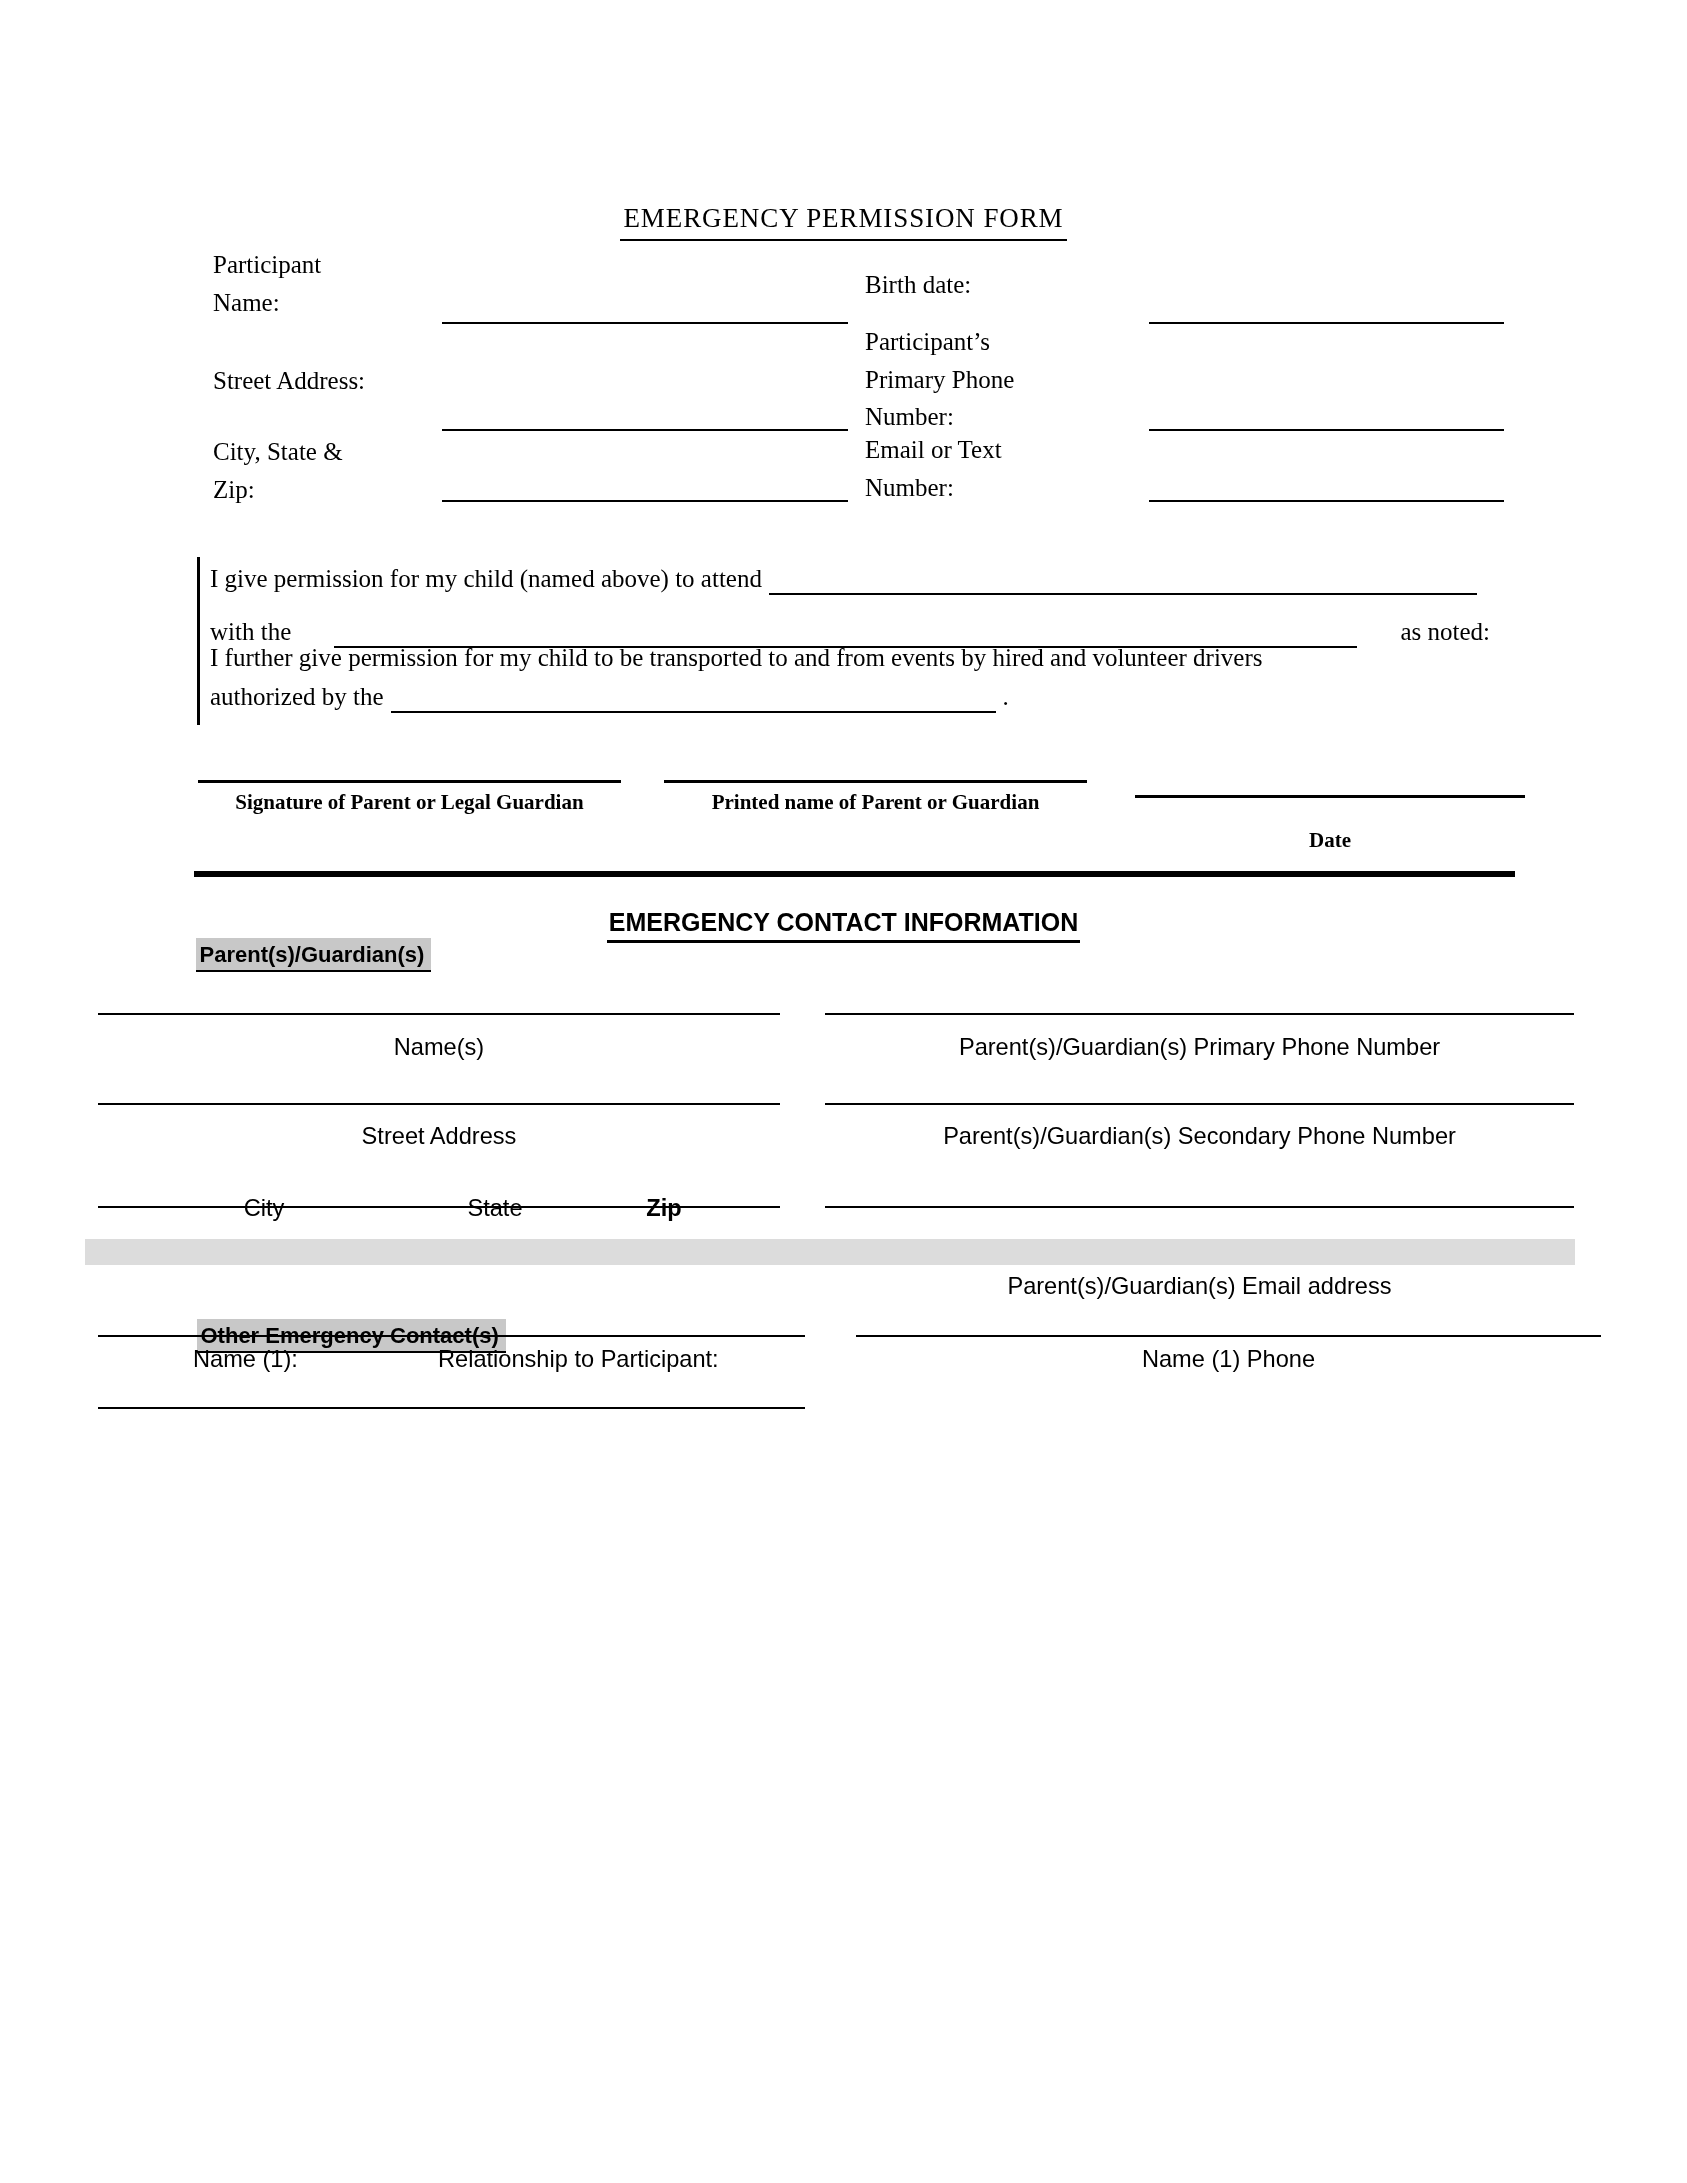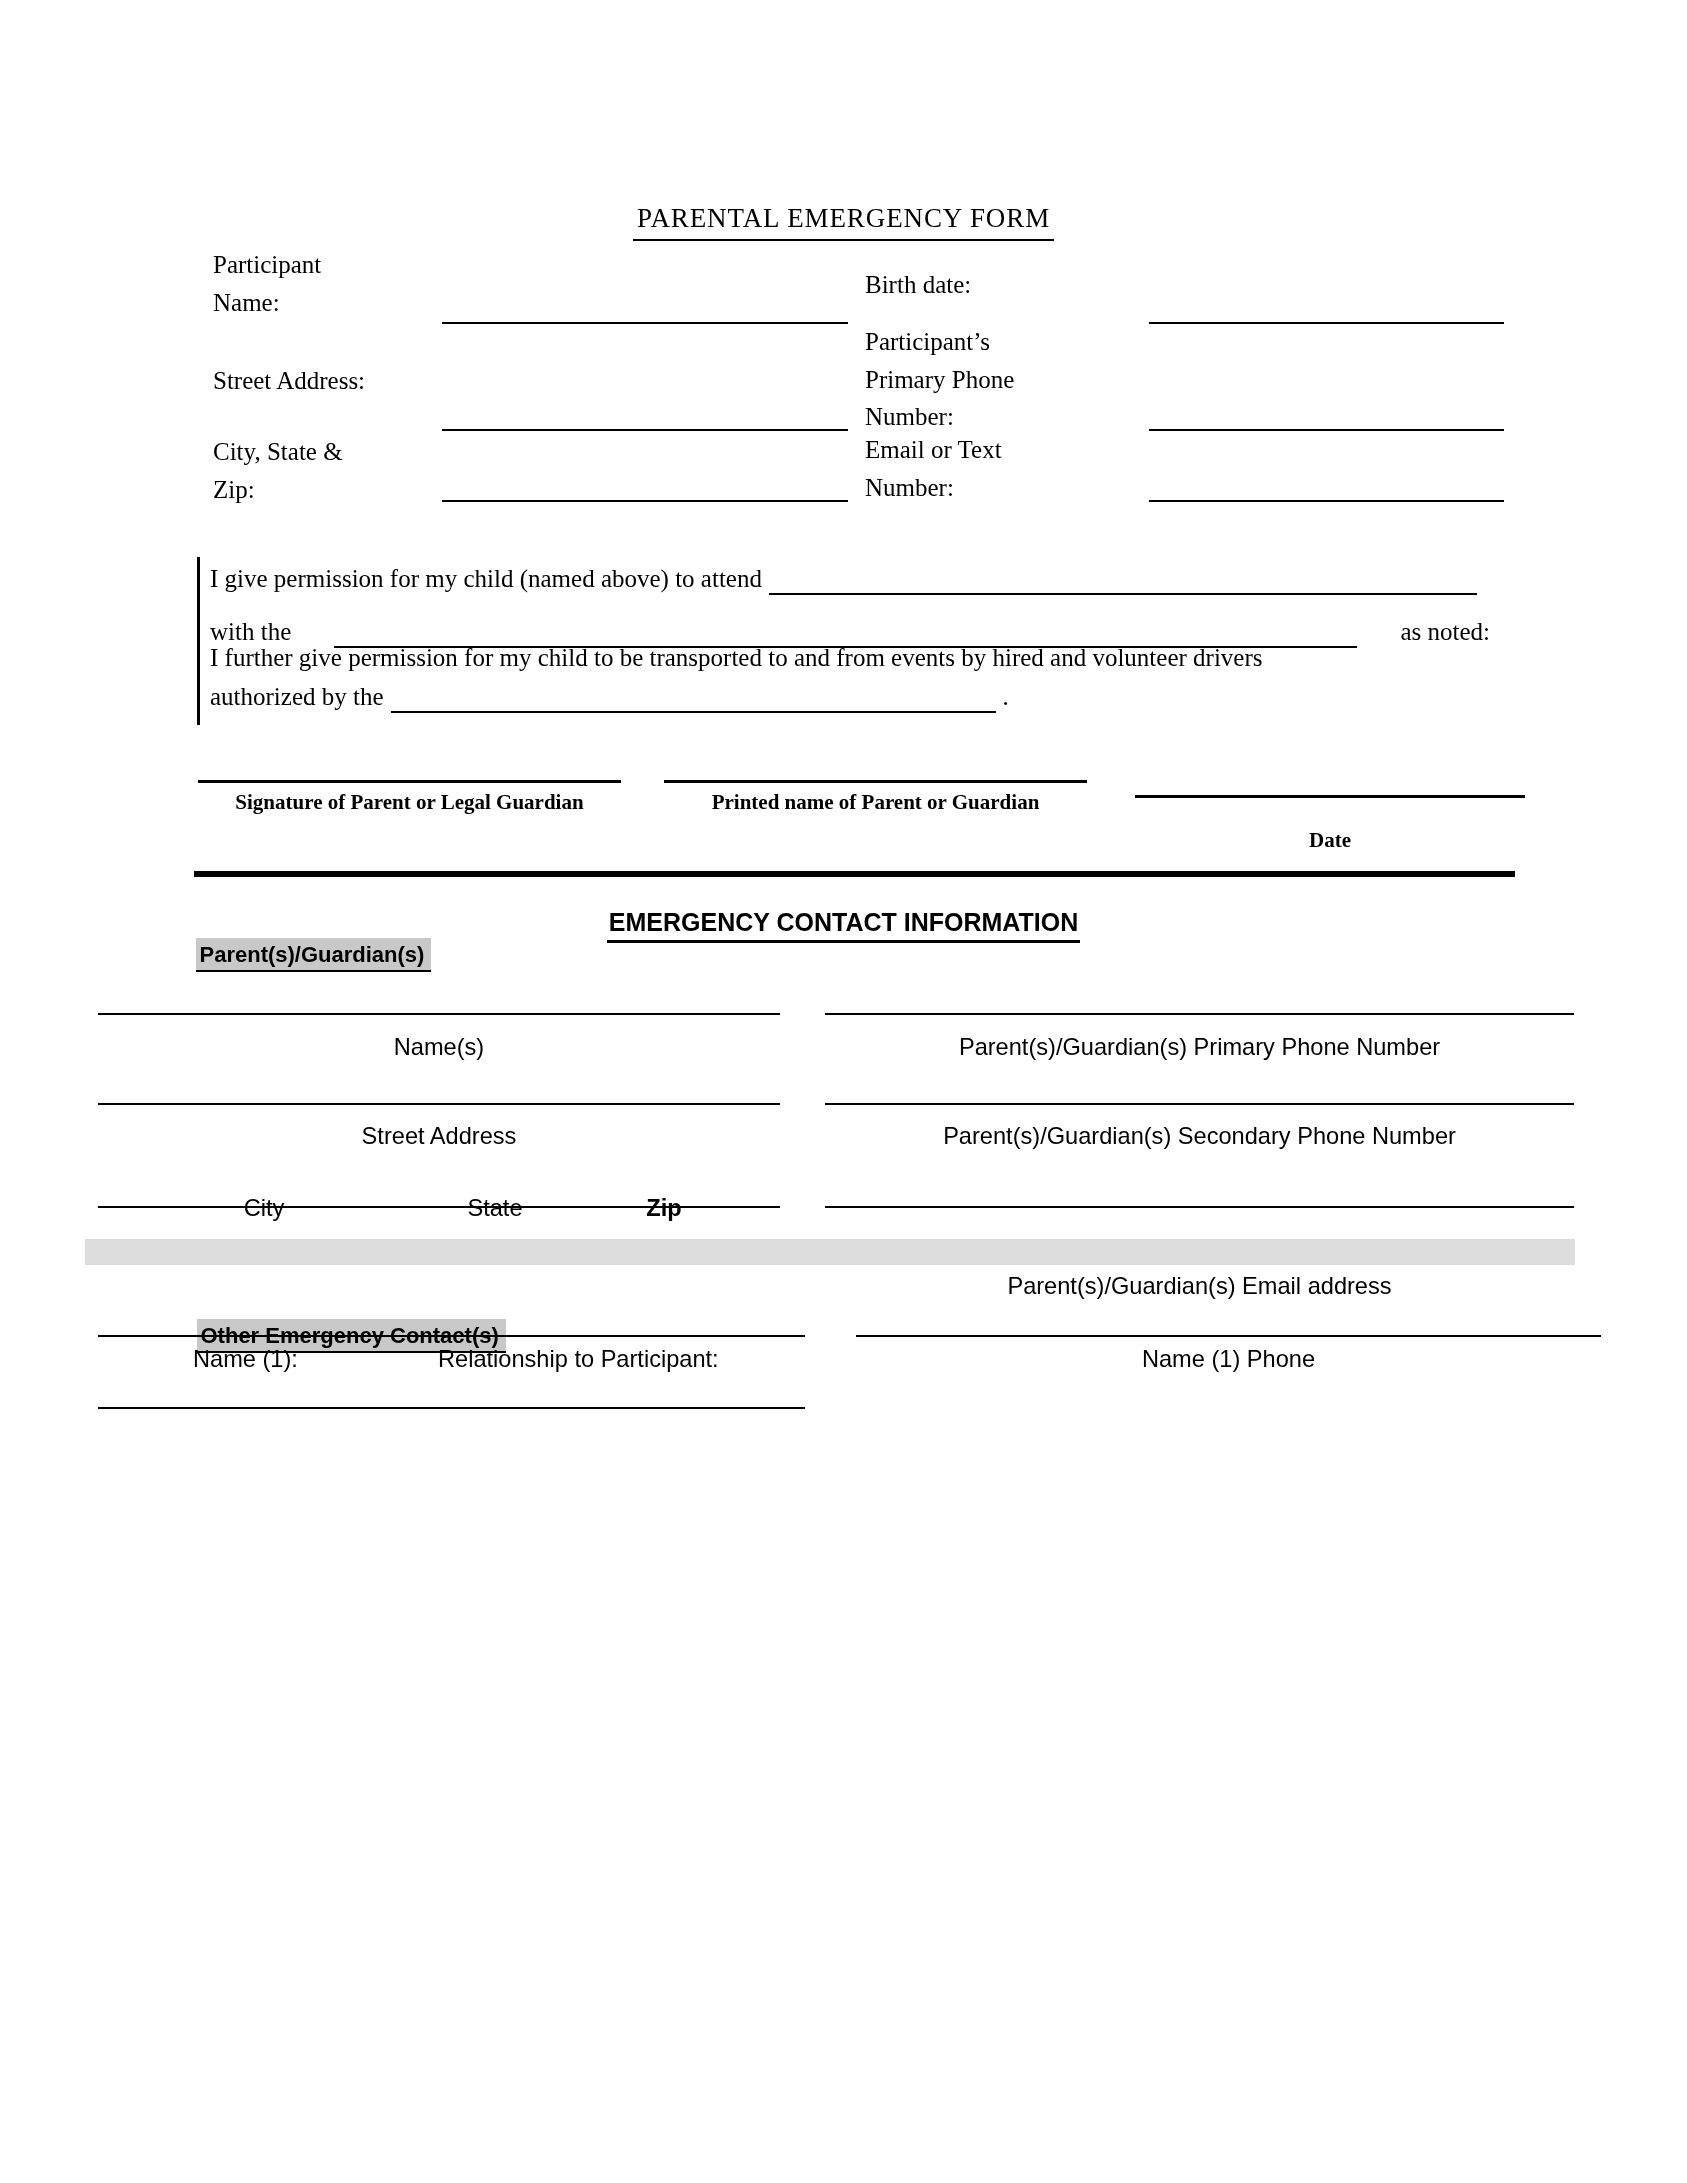--- a/index.html
+++ b/index.html
@@ -90,21 +90,21 @@
   }
   .gray-band{position:absolute;background:#dcdcdc;}
   .cz-span{position:absolute;transform:translateX(-50%);white-space:nowrap;}
 </style>
 </head>
 <body>
 
 <div class="page">
 
   <div class="center-wrap" style="top:202px;">
-    <span class="doc-title">PARENTAL EMERGENCY FORM</span>
+    <span class="doc-title">EMERGENCY PERMISSION FORM</span>
   </div>
 
   <div class="tf-label" style="left:213px;top:246px;width:162px;">Participant Name:</div>
   <div class="tf-label" style="left:865px;top:266px;width:279px;">Birth date:</div>
   <div class="tf-label" style="left:213px;top:362px;width:210px;">Street Address:</div>
   <div class="tf-label" style="left:865px;top:323px;width:185px;">Participant’s Primary Phone Number:</div>
   <div class="tf-label" style="left:213px;top:433px;width:175px;">City, State &amp; Zip:</div>
   <div class="tf-label" style="left:865px;top:431px;width:175px;">Email or Text Number:</div>
 
   <div class="hline" style="left:442px;top:322px;width:406px;"></div>

